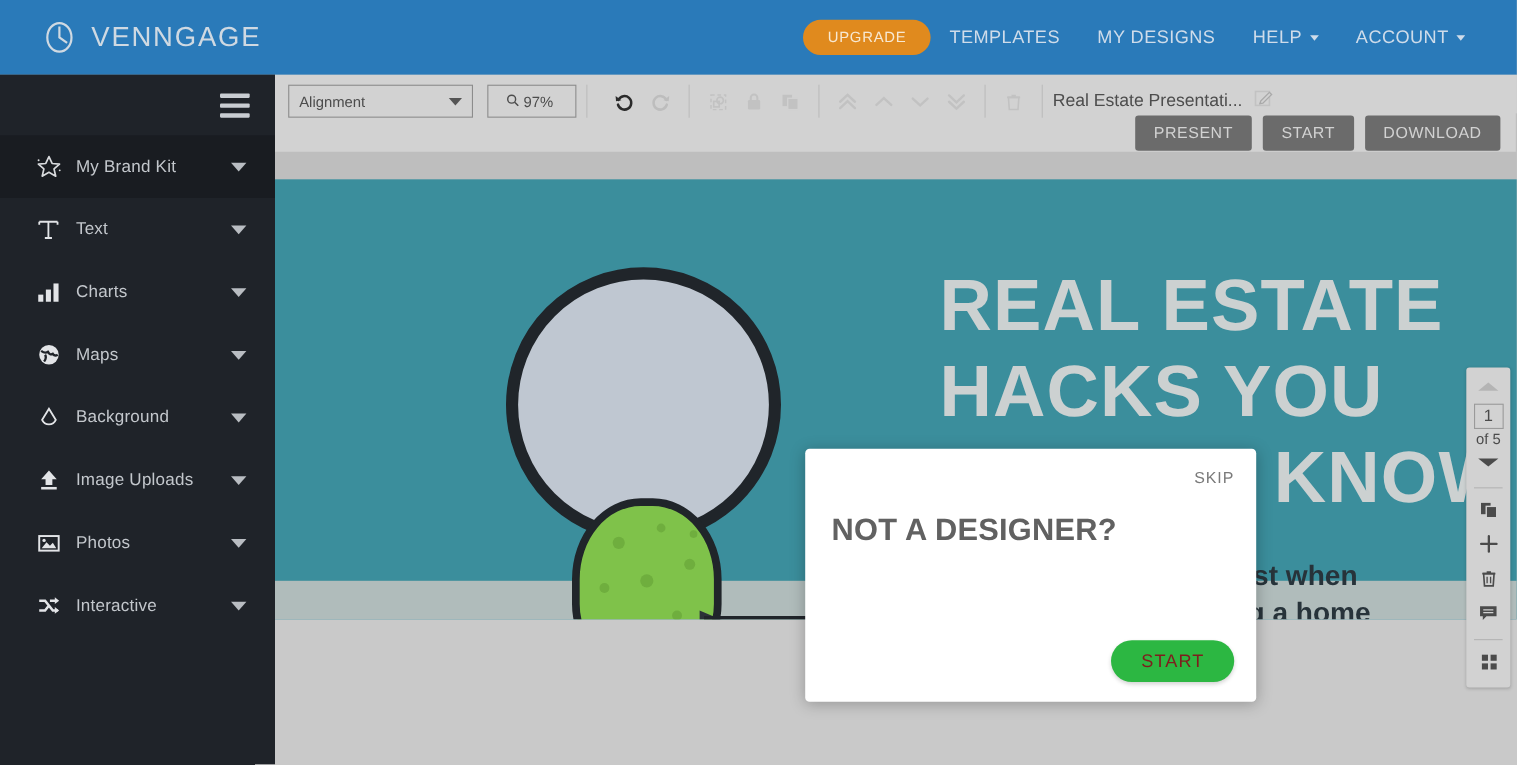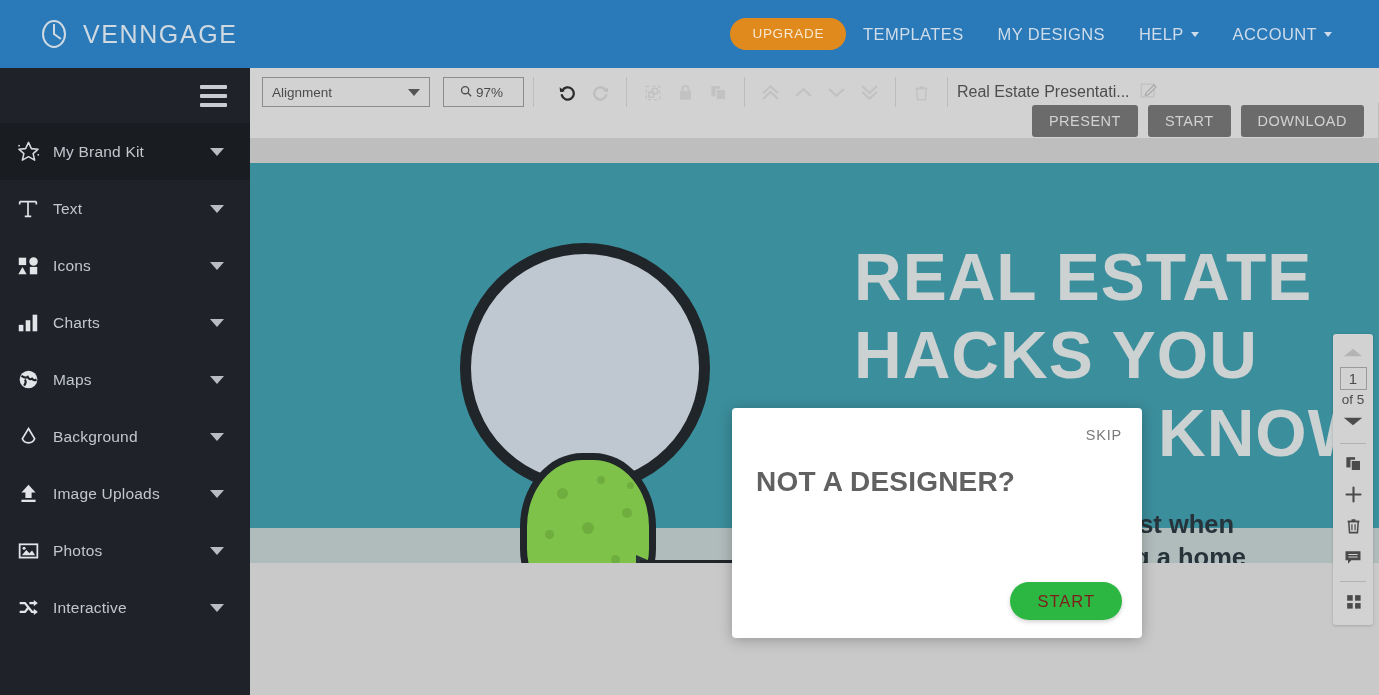--- a/index.html
+++ b/index.html
@@ -64,21 +64,21 @@
   }
   .hamburger { width: 27px; cursor: pointer; }
   .hamburger span {
     display: block; height: 4px; background: #c9cdd2;
     border-radius: 1px; margin-bottom: 5px;
   }
   .hamburger span:last-child { margin-bottom: 0; }
 
   .side-item {
     height: 57px; display: flex; align-items: center;
-    padding: 0 0 0 12px; cursor: pointer; position: relative;
+    padding: 0 0 0 28px; cursor: pointer; position: relative;
   }
   .side-item.brandkit { background: #191c21; }
   .side-ico {
     width: 32px; height: 26px; flex: 0 0 32px;
     display: flex; align-items: center; justify-content: center;
     color: #d8dadd;
   }
   .side-label {
     margin-left: 9px; color: #c3c7cc;
     font-size: 15.5px; letter-spacing: 0.2px;
@@ -384,32 +384,20 @@
     <div class="side-item">
       <span class="side-ico">
         <svg viewBox="0 0 26 26" width="24" height="24">
           <path d="M4 5 L22 5 M4 5 L4 8 M22 5 L22 8 M13 5 L13 21 M9.5 21 L16.5 21" fill="none" stroke="#e2e4e7" stroke-width="1.8"></path>
         </svg>
       </span>
       <span class="side-label">Text</span>
       <i class="side-caret"></i>
     </div>
 
-    <div class="side-item">
-      <span class="side-ico">
-        <svg viewBox="0 0 26 26" width="24" height="24">
-          <rect x="3" y="4" width="8" height="8" fill="#e2e4e7"></rect>
-          <circle cx="19" cy="8" r="4.6" fill="#e2e4e7"></circle>
-          <path d="M7 14 L11.5 22 L2.5 22 Z" fill="#e2e4e7"></path>
-          <rect x="15" y="14" width="8" height="8" fill="#e2e4e7"></rect>
-        </svg>
-      </span>
-      <span class="side-label">Icons</span>
-      <i class="side-caret"></i>
-    </div>
 
     <div class="side-item">
       <span class="side-ico">
         <svg viewBox="0 0 26 26" width="24" height="24">
           <rect x="3" y="15" width="5" height="7" fill="#e2e4e7"></rect>
           <rect x="10.5" y="10" width="5" height="12" fill="#e2e4e7"></rect>
           <rect x="18" y="4" width="5" height="18" fill="#e2e4e7"></rect>
         </svg>
       </span>
       <span class="side-label">Charts</span>

